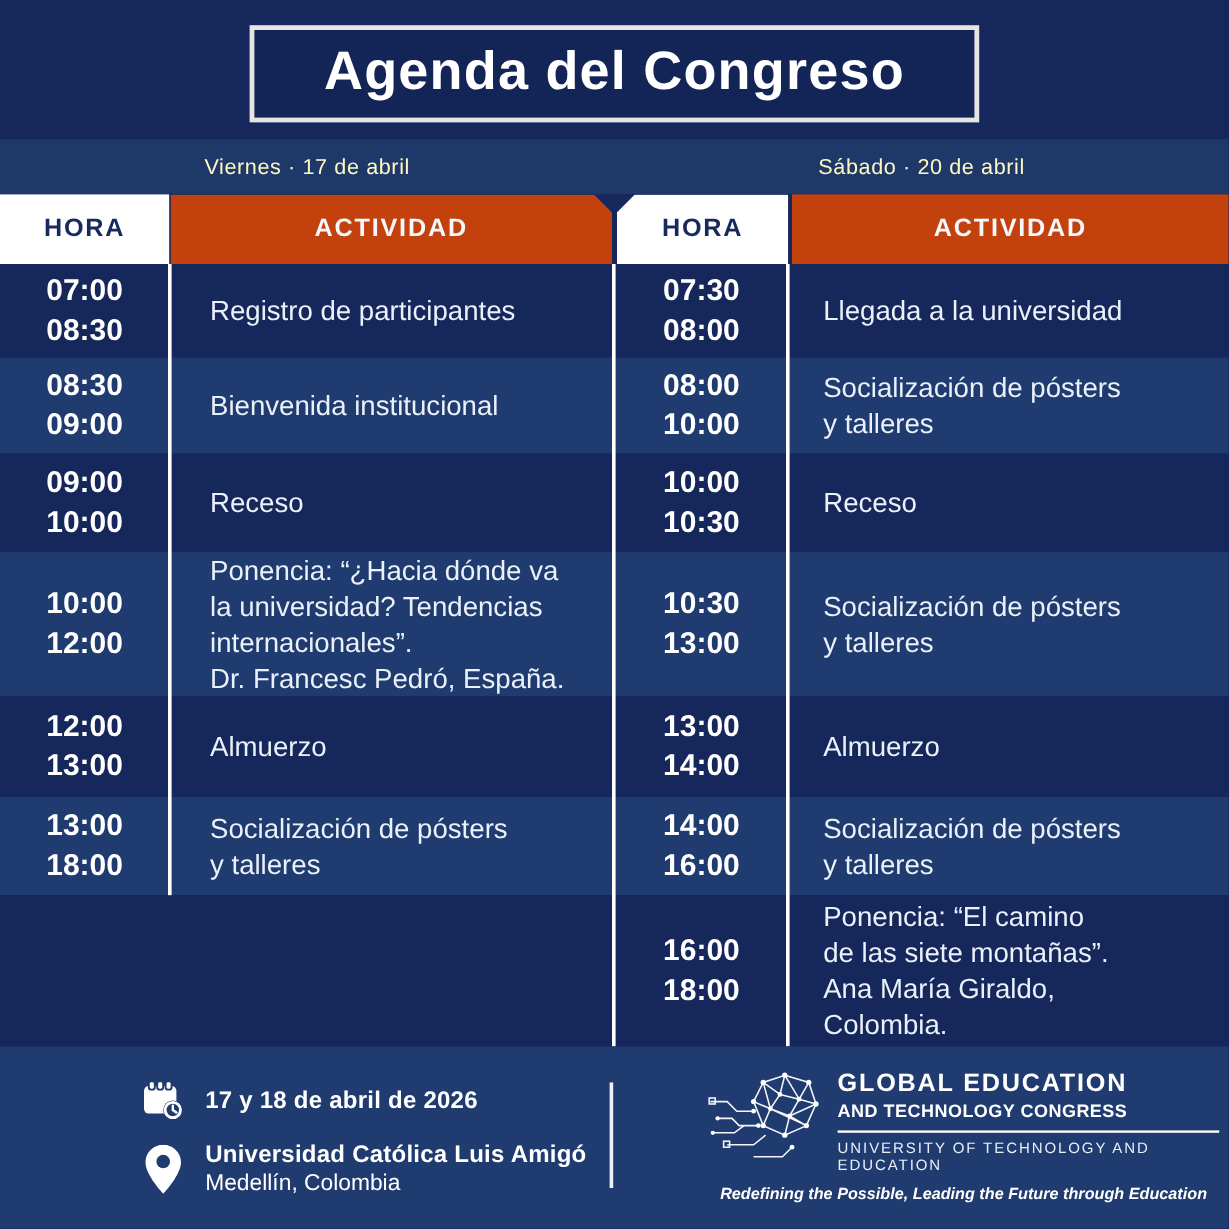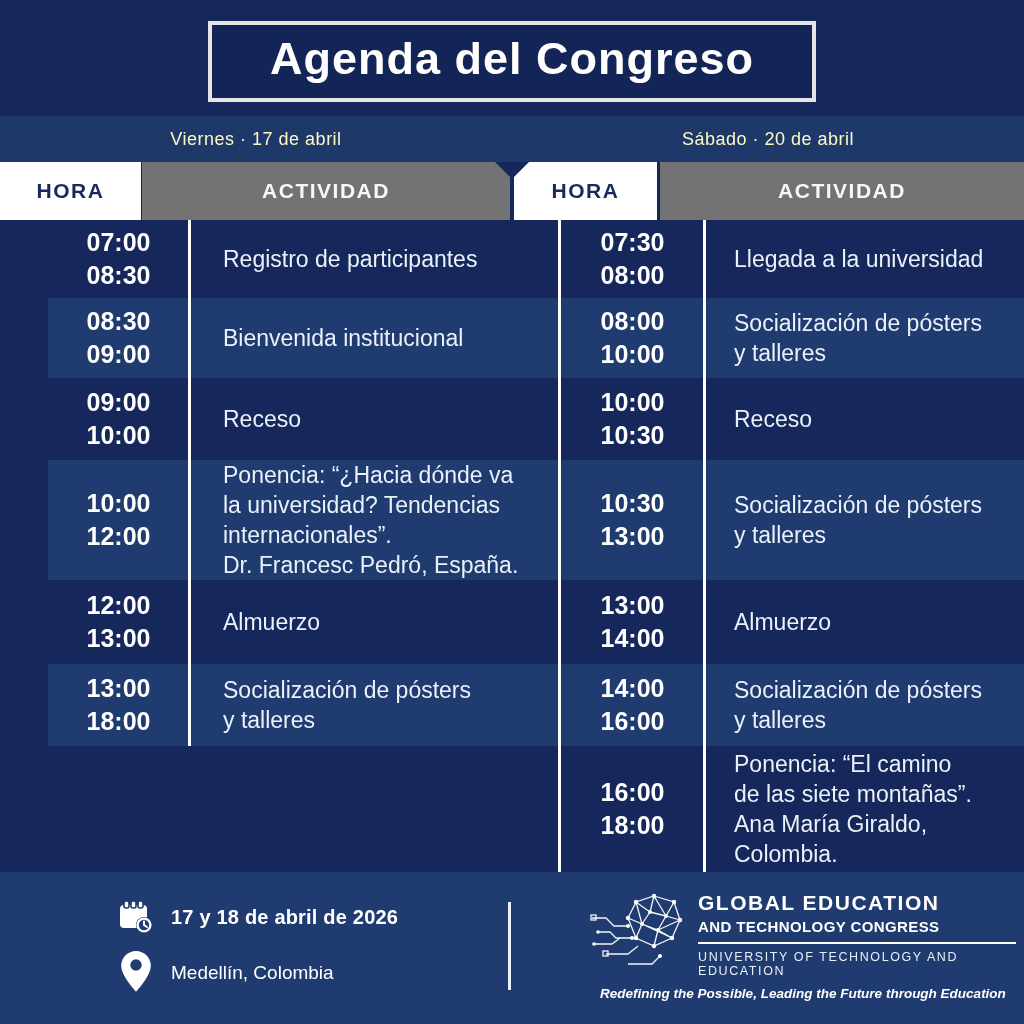--- a/index.html
+++ b/index.html
@@ -16,28 +16,28 @@
   
   .day-strip { height:46px; background:#1E3869; display:flex; flex:none; }
   .day-strip .day { width:50%; display:flex; align-items:center; justify-content:center;
                     color:#fef9c3; font-size:18px; font-weight:400; letter-spacing:.5px; }
 
   
   .head-row { height:58px; position:relative; background:#16275B; flex:none;padding-left:25px; }
   .hcell { position:absolute; top:0; height:58px; display:flex; align-items:center; justify-content:center;
            font-weight:bold; font-size:21px; letter-spacing:1.5px; }
   .hcell.hora { background:#FFFFFF; color:#18295E; }
-  .hcell.actv { background:#737373; color:#F4F8FC; }
+  .hcell.actv { background:#c2410c; color:#F4F8FC; }
   .fh-hora { left:0;     width:141px; }
   .fh-actv { left:142px; width:368px; clip-path:polygon(0 0, calc(100% - 15px) 0, 100% 15px, 100% 100%, 0 100%); }
   .sh-hora { left:514px; width:143px; clip-path:polygon(15px 0, 100% 0, 100% 100%, 0 100%, 0 15px); }
   .sh-actv { left:660px; width:364px; }
 
   
-  .rows { position:relative; flex:none;margin-left:48px; }
+  .rows { position:relative; flex:none; }
   .row { display:flex; }
   .row.dark  { background:#16275B; }
   .row.light { background:#1F3B6F; }
   .r1{min-height:78px}.r2{min-height:80px}.r3{min-height:82px}.r4{min-height:120px}
   .r5{min-height:84px}.r6{min-height:82px}.r7{min-height:126px}
   .c-time { width:141px; display:flex; flex-direction:column; align-items:center; justify-content:center;
             color:#FFFFFF; font-weight:bold; font-size:25px; line-height:33px; text-align:center; flex:none; }
   .c-time.sat { width:145px; }
   .c-act { width:371px; display:flex; align-items:center; padding-left:34px;
            color:#EAF1F9; font-size:23px; line-height:30px; flex:none; }
@@ -188,20 +188,21 @@
         <span class="date-text">17 y 18 de abril de 2026</span>
       </div>
       <div class="info-row">
         <span class="icon-col">
           <svg width="30" height="42" viewBox="0 0 24 34">
             <path d="M12 0C5.4 0 0 5.3 0 11.8 0 20.5 12 33 12 33s12-12.5 12-21.2C24 5.3 18.6 0 12 0z" fill="#FFFFFF"></path>
             <circle cx="12" cy="11.3" r="4.6" fill="#1F3B6F"></circle>
           </svg>
         </span>
         <span>
+          <span class="venue" style="display:block">Universidad Católica Luis Amigó</span>
           <span class="city" style="display:block">Medellín, Colombia</span>
         </span>
       </div>
     </div>
 
     <div class="f-divider"></div>
 
     <div class="footer-right">
       <div class="logo-row">
         <span>

